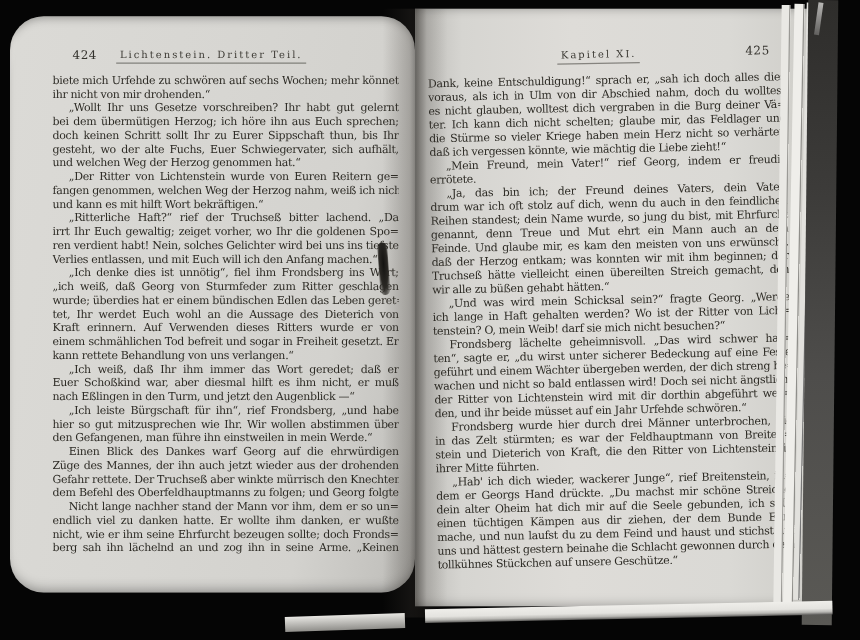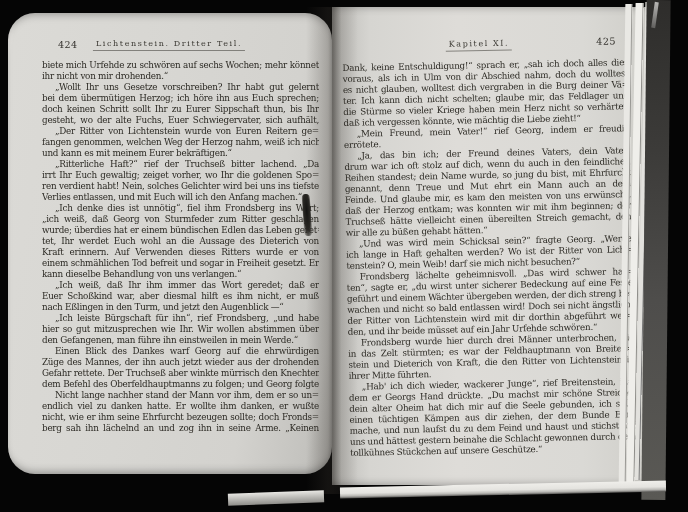--- a/index.html
+++ b/index.html
@@ -79,34 +79,35 @@
       <span class="folio" style="left:50px;top:0;">424</span>
       <span class="running-head" style="margin-left:4px;">Lichtenstein. Dritter Teil.</span>
     </div>
     <div class="text-block" style="left:34px;top:47px;width:277px;">
         <div class="line">biete mich Urfehde zu schwören auf sechs Wochen; mehr könnet</div>
         <div class="line par-end">ihr nicht von mir drohenden.“</div>
         <div class="line indent">„Wollt Ihr uns Gesetze vorschreiben? Ihr habt gut gelernt</div>
         <div class="line">bei dem übermütigen Herzog; ich höre ihn aus Euch sprechen;</div>
         <div class="line">doch keinen Schritt sollt Ihr zu Eurer Sippschaft thun, bis Ihr</div>
         <div class="line">gesteht, wo der alte Fuchs, Euer Schwiegervater, sich aufhält,</div>
+        <div class="line par-end">und welchen Weg der Herzog genommen hat.“</div>
         <div class="line indent">„Der Ritter von Lichtenstein wurde von Euren Reitern ge=</div>
         <div class="line">fangen genommen, welchen Weg der Herzog nahm, weiß ich nicht,</div>
-        <div class="line par-end">und kann es mit meinem Eurer bekräftigen.“</div>
+        <div class="line par-end">und kann es mit hilft Wort bekräftigen.“</div>
         <div class="line indent">„Ritterliche Haft?“ rief der Truchseß bitter lachend. „Da</div>
         <div class="line">irrt Ihr Euch gewaltig; zeiget vorher, wo Ihr die goldenen Spo=</div>
         <div class="line">ren verdient habt! Nein, solches Gelichter wird bei uns ins tiefste</div>
         <div class="line par-end">Verlies entlassen, und mit Euch will ich den Anfang machen.“</div>
         <div class="line indent">„Ich denke dies ist unnötig“, fiel ihm Frondsberg ins Wort;</div>
         <div class="line">„ich weiß, daß Georg von Sturmfeder zum Ritter geschlagen</div>
         <div class="line">wurde; überdies hat er einem bündischen Edlen das Leben geret=</div>
         <div class="line">tet, Ihr werdet Euch wohl an die Aussage des Dieterich von</div>
         <div class="line">Kraft erinnern. Auf Verwenden dieses Ritters wurde er von</div>
         <div class="line">einem schmählichen Tod befreit und sogar in Freiheit gesetzt. Er</div>
-        <div class="line par-end">kann dieselbe Behandlung von uns verlangen.“</div>
+        <div class="line par-end">kann rettete Behandlung von uns verlangen.“</div>
         <div class="line indent">„Ich weiß, daß Ihr ihm immer das Wort geredet; daß er</div>
         <div class="line">Euer Schoßkind war, aber diesmal hilft es ihm nicht, er muß</div>
         <div class="line par-end">nach Eßlingen in den Turm, und jetzt den Augenblick —“</div>
         <div class="line indent">„Ich leiste Bürgschaft für ihn“, rief Frondsberg, „und habe</div>
         <div class="line">hier so gut mitzusprechen wie Ihr. Wir wollen abstimmen über</div>
         <div class="line par-end">den Gefangenen, man führe ihn einstweilen in mein Werde.“</div>
         <div class="line indent">Einen Blick des Dankes warf Georg auf die ehrwürdigen</div>
         <div class="line">Züge des Mannes, der ihn auch jetzt wieder aus der drohenden</div>
         <div class="line">Gefahr rettete. Der Truchseß aber winkte mürrisch den Knechten,</div>
         <div class="line">dem Befehl des Oberfeldhauptmanns zu folgen; und Georg folgte</div>

